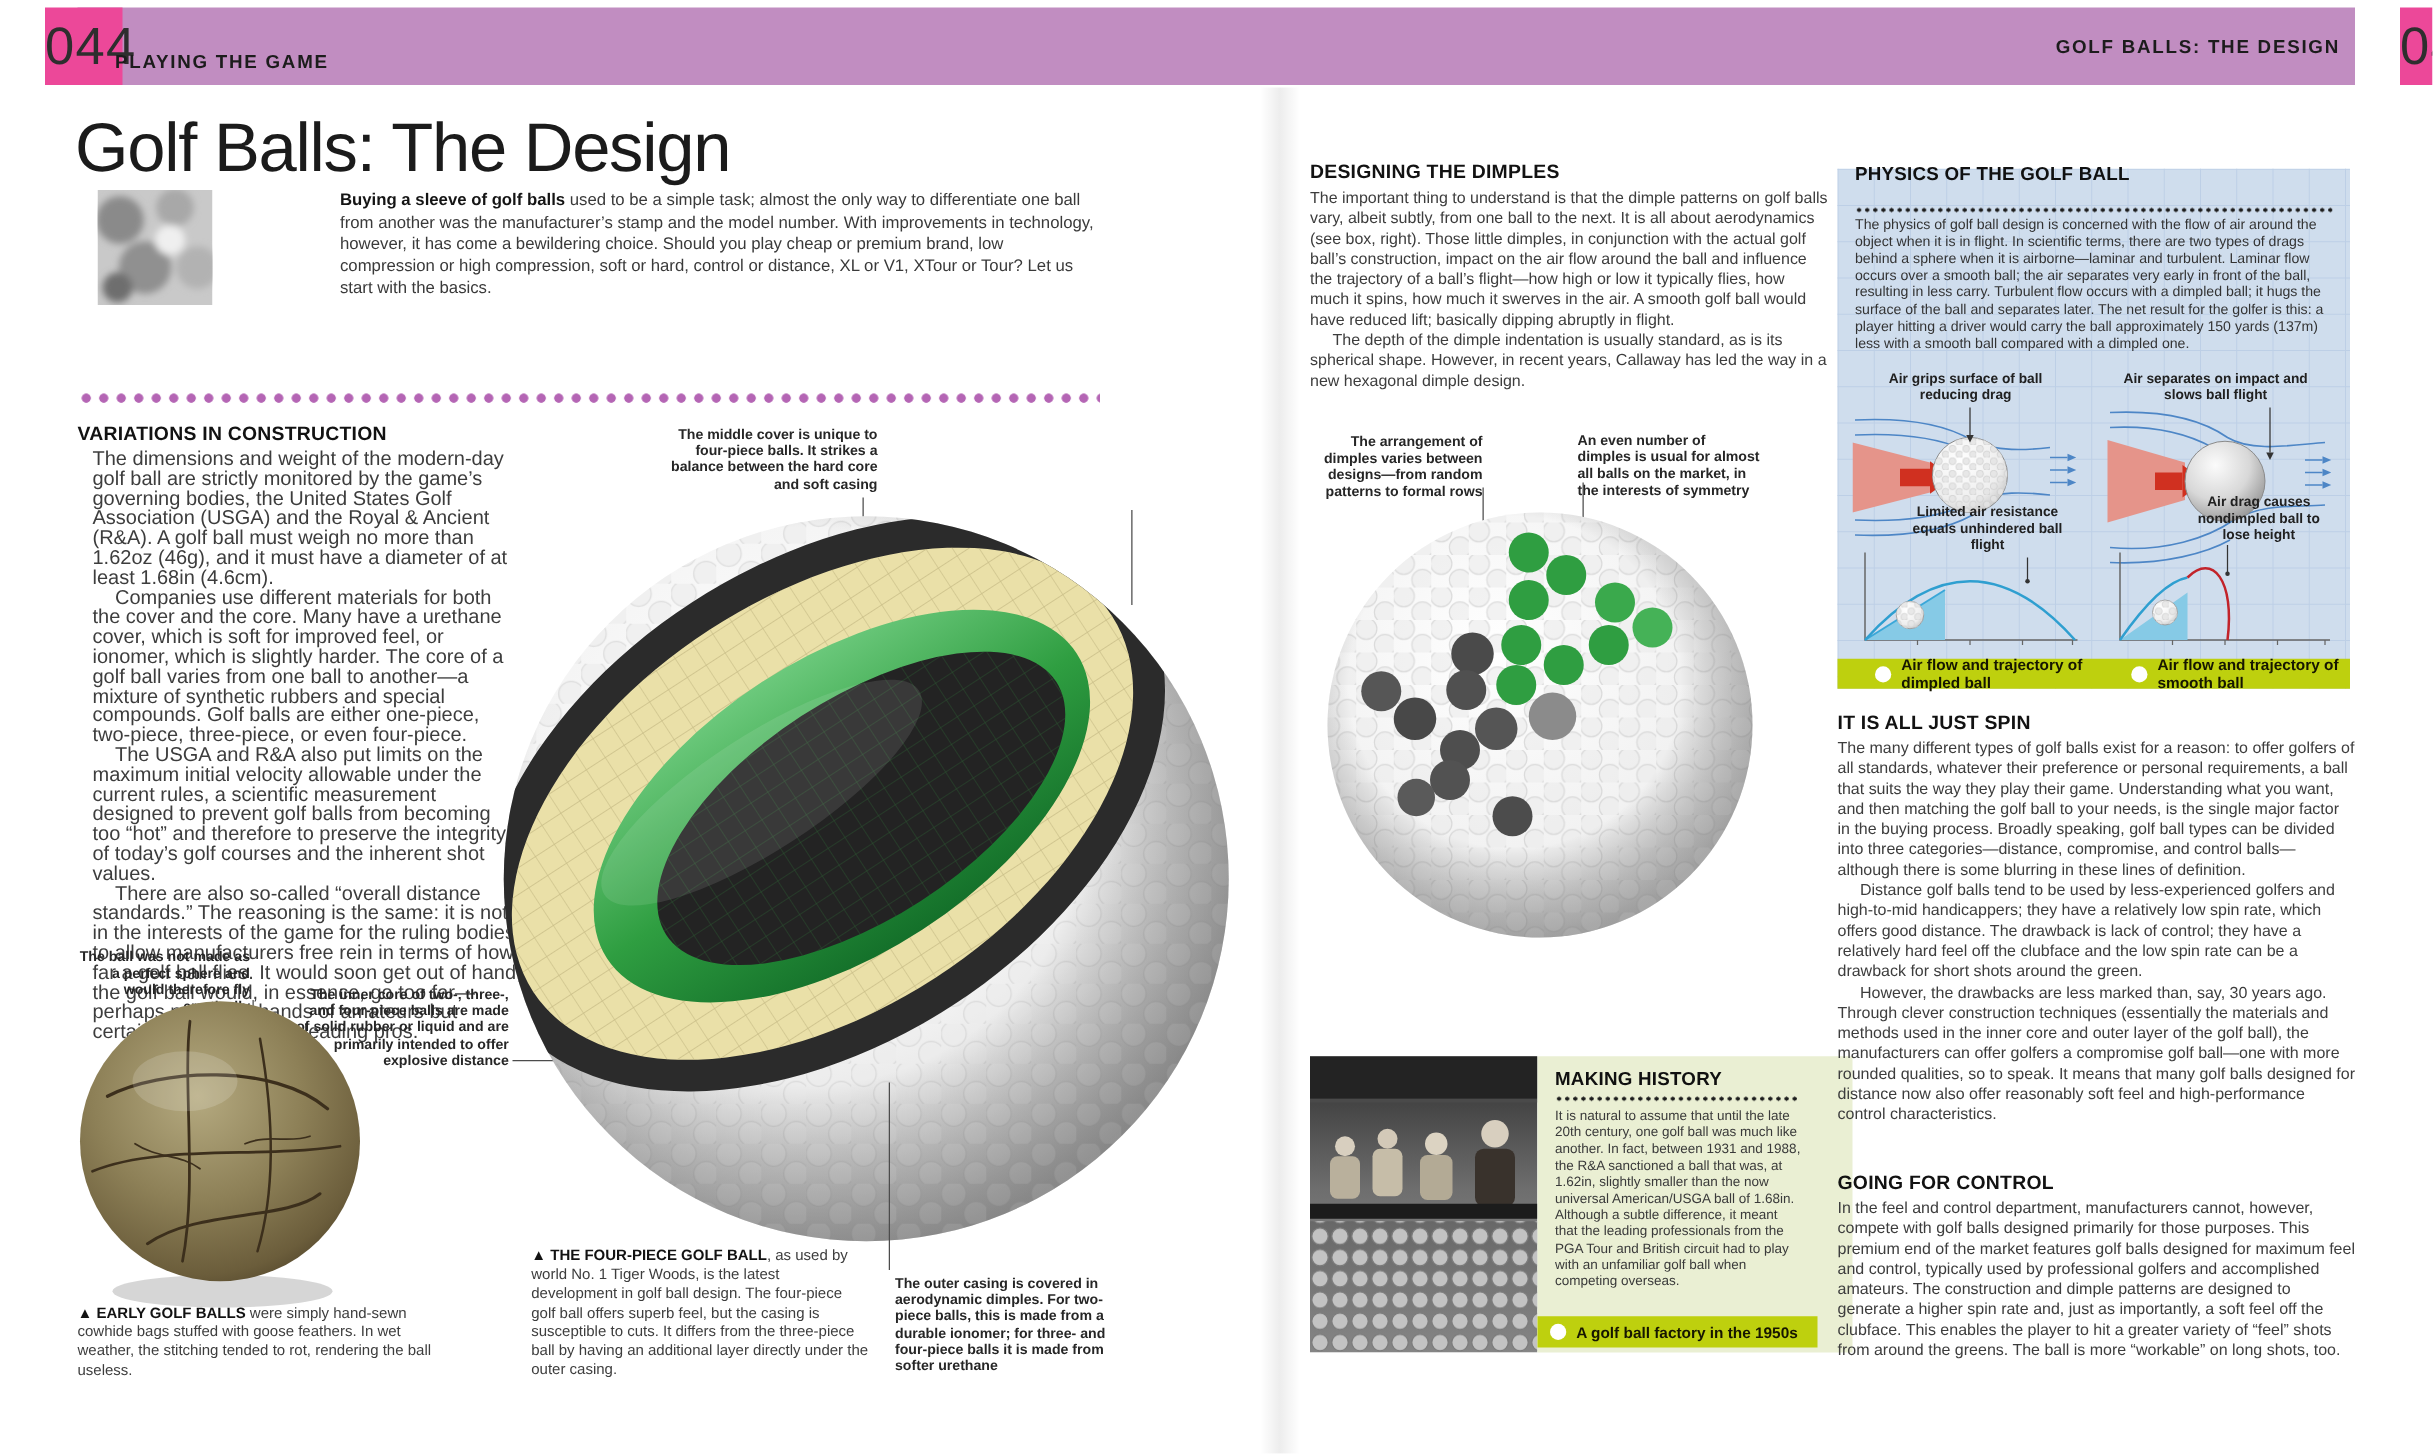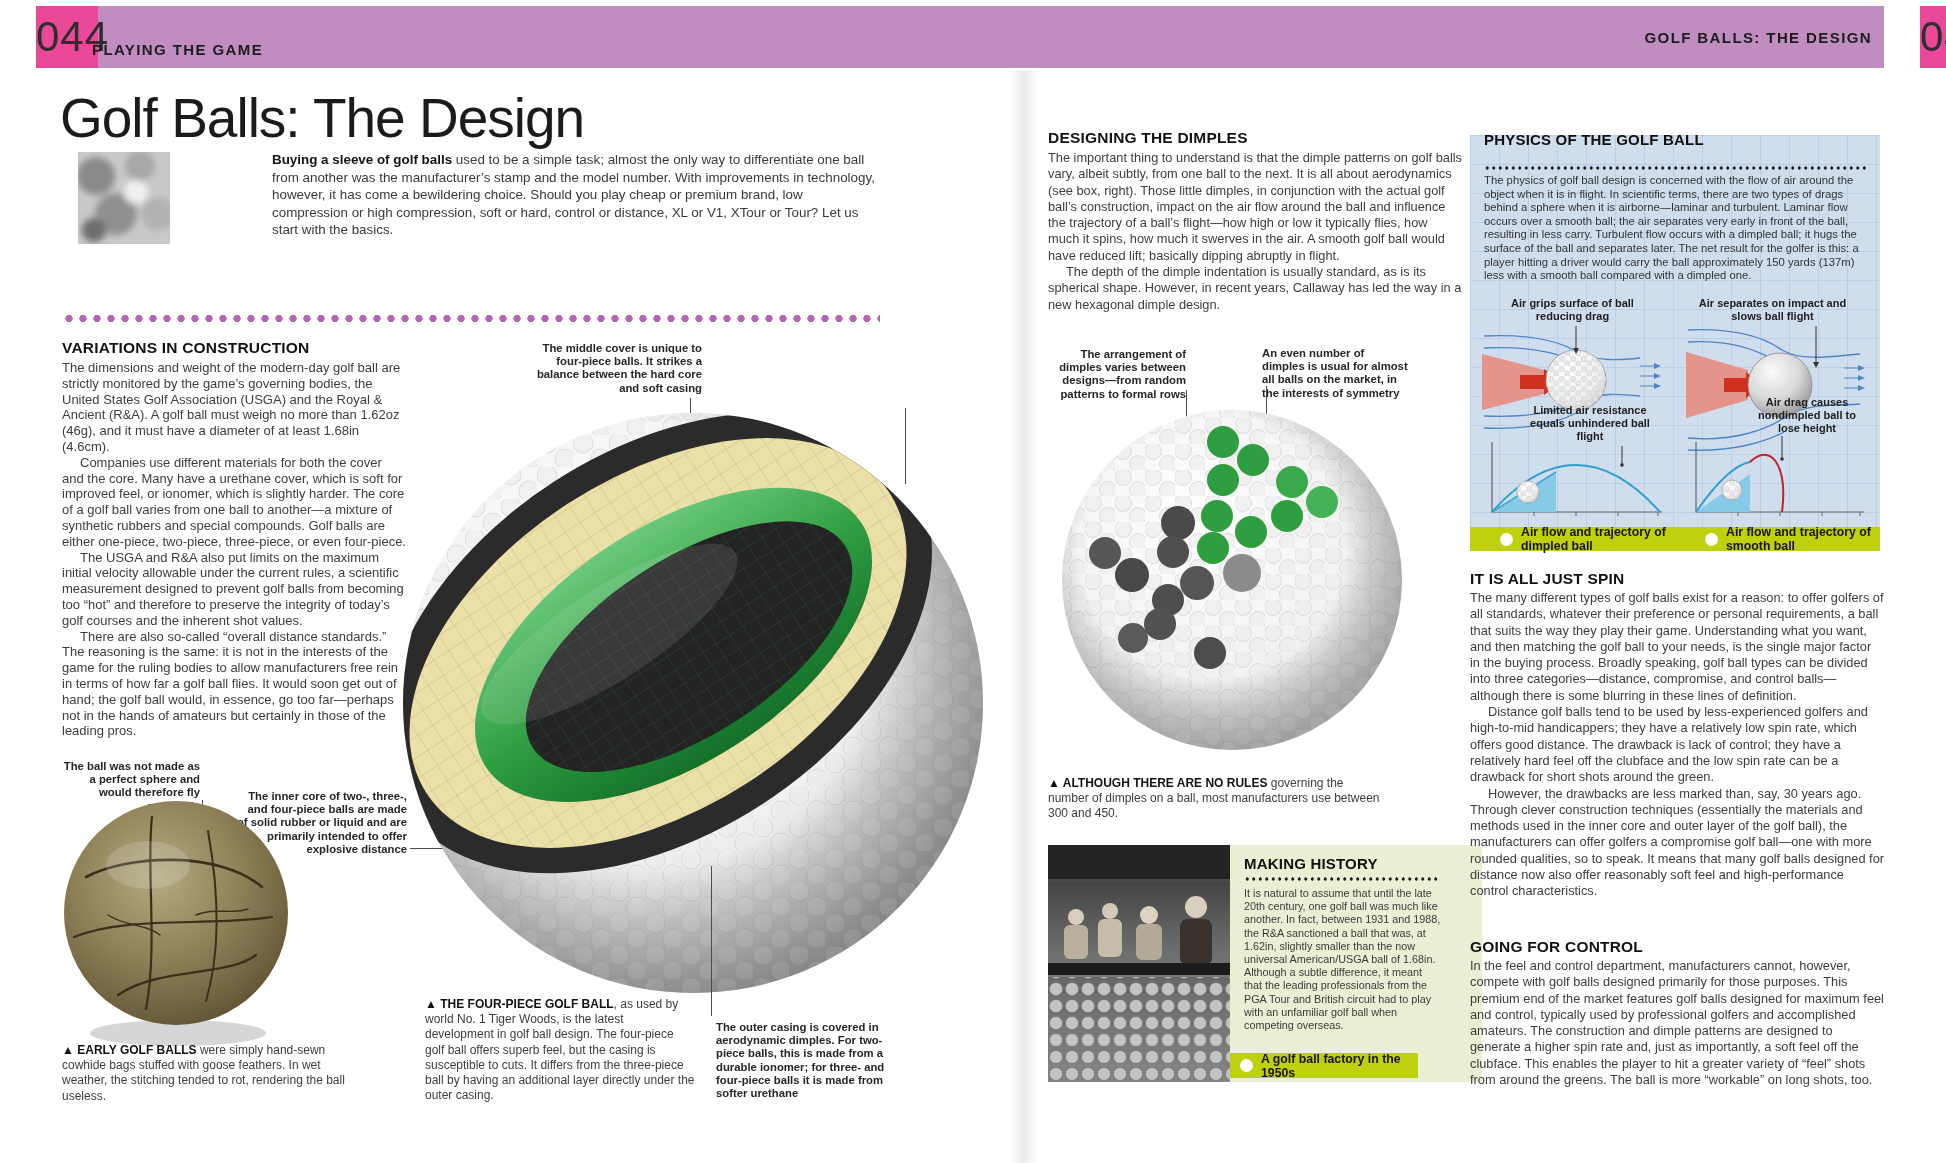--- a/index.html
+++ b/index.html
@@ -9,21 +9,21 @@
   
   .band{background:#c18dc1;}
   .numbox{background:#ec4899;display:flex;align-items:center;
           font-size:42px;font-weight:300;color:#2e2e2e;letter-spacing:1px;margin-left:36px;}
   .secttl{display:flex;align-items:center;font-size:15px;font-weight:bold;
           letter-spacing:1.4px;color:#1c1c1c;}
   
   .title{font-size:55px;font-weight:300;color:#1b1b1b;letter-spacing:-1px;white-space:nowrap;}
   .intro{font-size:13.4px;line-height:17.6px;color:#3a3a3a;}
   .intro b{color:#141414;}
-  .body{font-size:13px;line-height:15.8px;color:#3d3d3d;}
+  .body{font-size:16px;line-height:15.8px;color:#3d3d3d;margin-left:12px;}
   .body p{margin:0;}
   .body p.ind{text-indent:18px;}
   .body2{font-size:12.8px;line-height:16.3px;color:#3d3d3d;}
   .body2 p{margin:0;}
   .body2 p.ind{text-indent:18px;}
   .sh{font-size:15.5px;font-weight:bold;color:#121212;letter-spacing:.2px;}
   .lbl{font-size:11.3px;line-height:13.2px;font-weight:bold;color:#262626;}
   .r{text-align:right;}
   .capt{font-size:12px;line-height:15.2px;color:#3d3d3d;}
   .capt b{color:#121212;}
@@ -233,21 +233,20 @@
           <circle cx="187" cy="181" r="19" fill="#8b8b8b"></circle>
         <circle cx="113" cy="208" r="16" fill="#4e4e4e"></circle>
           <circle cx="105" cy="232" r="16" fill="#525252"></circle>
         <circle cx="78" cy="246" r="15" fill="#5a5a5a"></circle>
           <circle cx="155" cy="261" r="16" fill="#4c4c4c"></circle>
       </g>
     </g>
     <circle cx="177" cy="188" r="170" fill="url(#shade2)"></circle>
   </svg>
 
-  <div class="abs capt" style="left:1048px;top:776px;width:335px;"><b>▲ ALTHOUGH THERE ARE NO RULES</b><span> governing the number of dimples on a ball, most manufacturers use between 300 and 450.</span></div>
 
   <svg class="abs" style="left:1048px;top:845px;" width="182" height="237">
     <defs>
       <linearGradient id="fbg" x1="0" y1="0" x2="0" y2="1">
         <stop offset="0" stop-color="#2e2e2e"></stop>
           <stop offset=".45" stop-color="#6e6e6e"></stop>
         <stop offset="1" stop-color="#9a9a9a"></stop>
       </linearGradient>
       <pattern id="ballsp" width="16" height="17" patternUnits="userSpaceOnUse">
         <circle cx="8" cy="8" r="6.6" fill="#e6e6e6" stroke="#8d8d8d" stroke-width="1"></circle>
@@ -268,21 +267,21 @@
     </g>
     <rect y="118" width="182" height="12" fill="#1c1c1c"></rect>
     <rect y="132" width="182" height="105" fill="url(#ballsp)"></rect>
     <rect y="132" width="182" height="105" fill="rgba(40,40,40,.18)"></rect>
   </svg>
 
   <div class="abs histbox" style="left:1230px;top:845px;width:224px;height:237px;padding-left:28px;">
     <div class="abs bh" style="left:14px;top:10px;">MAKING HISTORY</div>
     <div class="abs drule" style="left:14px;top:32px;width:196px;"></div>
     <div class="abs" style="left:14px;top:42px;width:198px;font-size:10.8px;line-height:13.2px;color:#3a3a3a;">It is natural to assume that until the late 20th century, one golf ball was much like another. In fact, between 1931 and 1988, the R&amp;A sanctioned a ball that was, at 1.62in, slightly smaller than the now universal American/USGA ball of 1.68in. Although a subtle difference, it meant that the leading professionals from the PGA Tour and British circuit had to play with an unfamiliar golf ball when competing overseas.</div>
-    <div class="abs gbar" style="left:0;top:208px;width:188px;height:25px;">
+    <div class="abs gbar" style="left:0;top:208px;width:224px;height:25px;">
       <span class="wdot"></span>
       <span>A golf ball factory in the 1950s</span>
     </div>
   </div>
 
   <div class="abs physbox" style="left:1470px;top:135px;width:410px;height:416px;"></div>
   <div class="abs bh" style="left:1484px;top:131px;">PHYSICS OF THE GOLF BALL</div>
   <div class="abs drule" style="left:1484px;top:166px;width:382px;"></div>
   <div class="abs" style="left:1484px;top:174px;width:384px;font-size:11.3px;line-height:13.6px;color:#333;">The physics of golf ball design is concerned with the flow of air around the object when it is in flight. In scientific terms, there are two types of drags behind a sphere when it is airborne—laminar and turbulent. Laminar flow occurs over a smooth ball; the air separates very early in front of the ball, resulting in less carry. Turbulent flow occurs with a dimpled ball; it hugs the surface of the ball and separates later. The net result for the golfer is this: a player hitting a driver would carry the ball approximately 150 yards (137m) less with a smooth ball compared with a dimpled one.</div>
 

